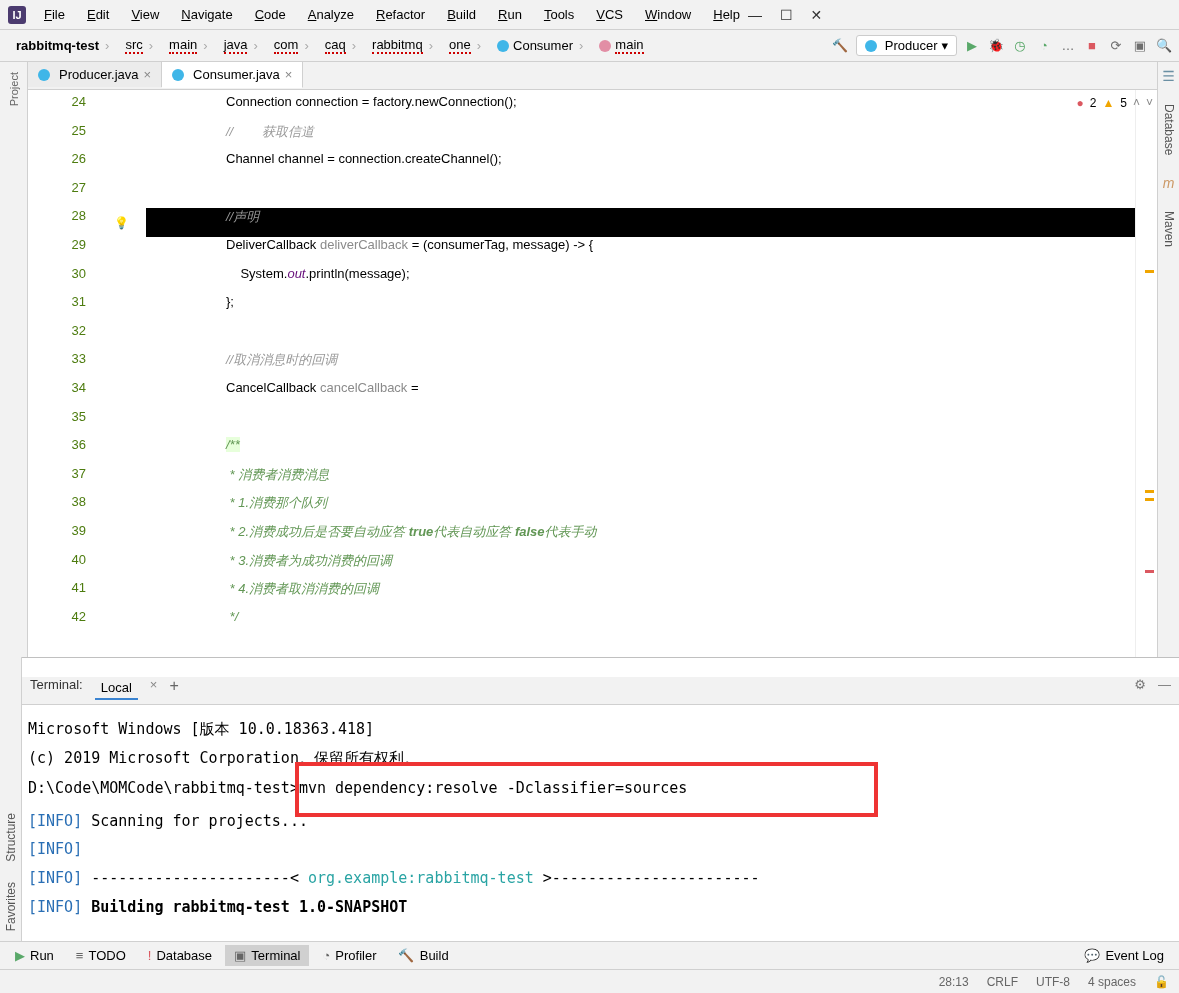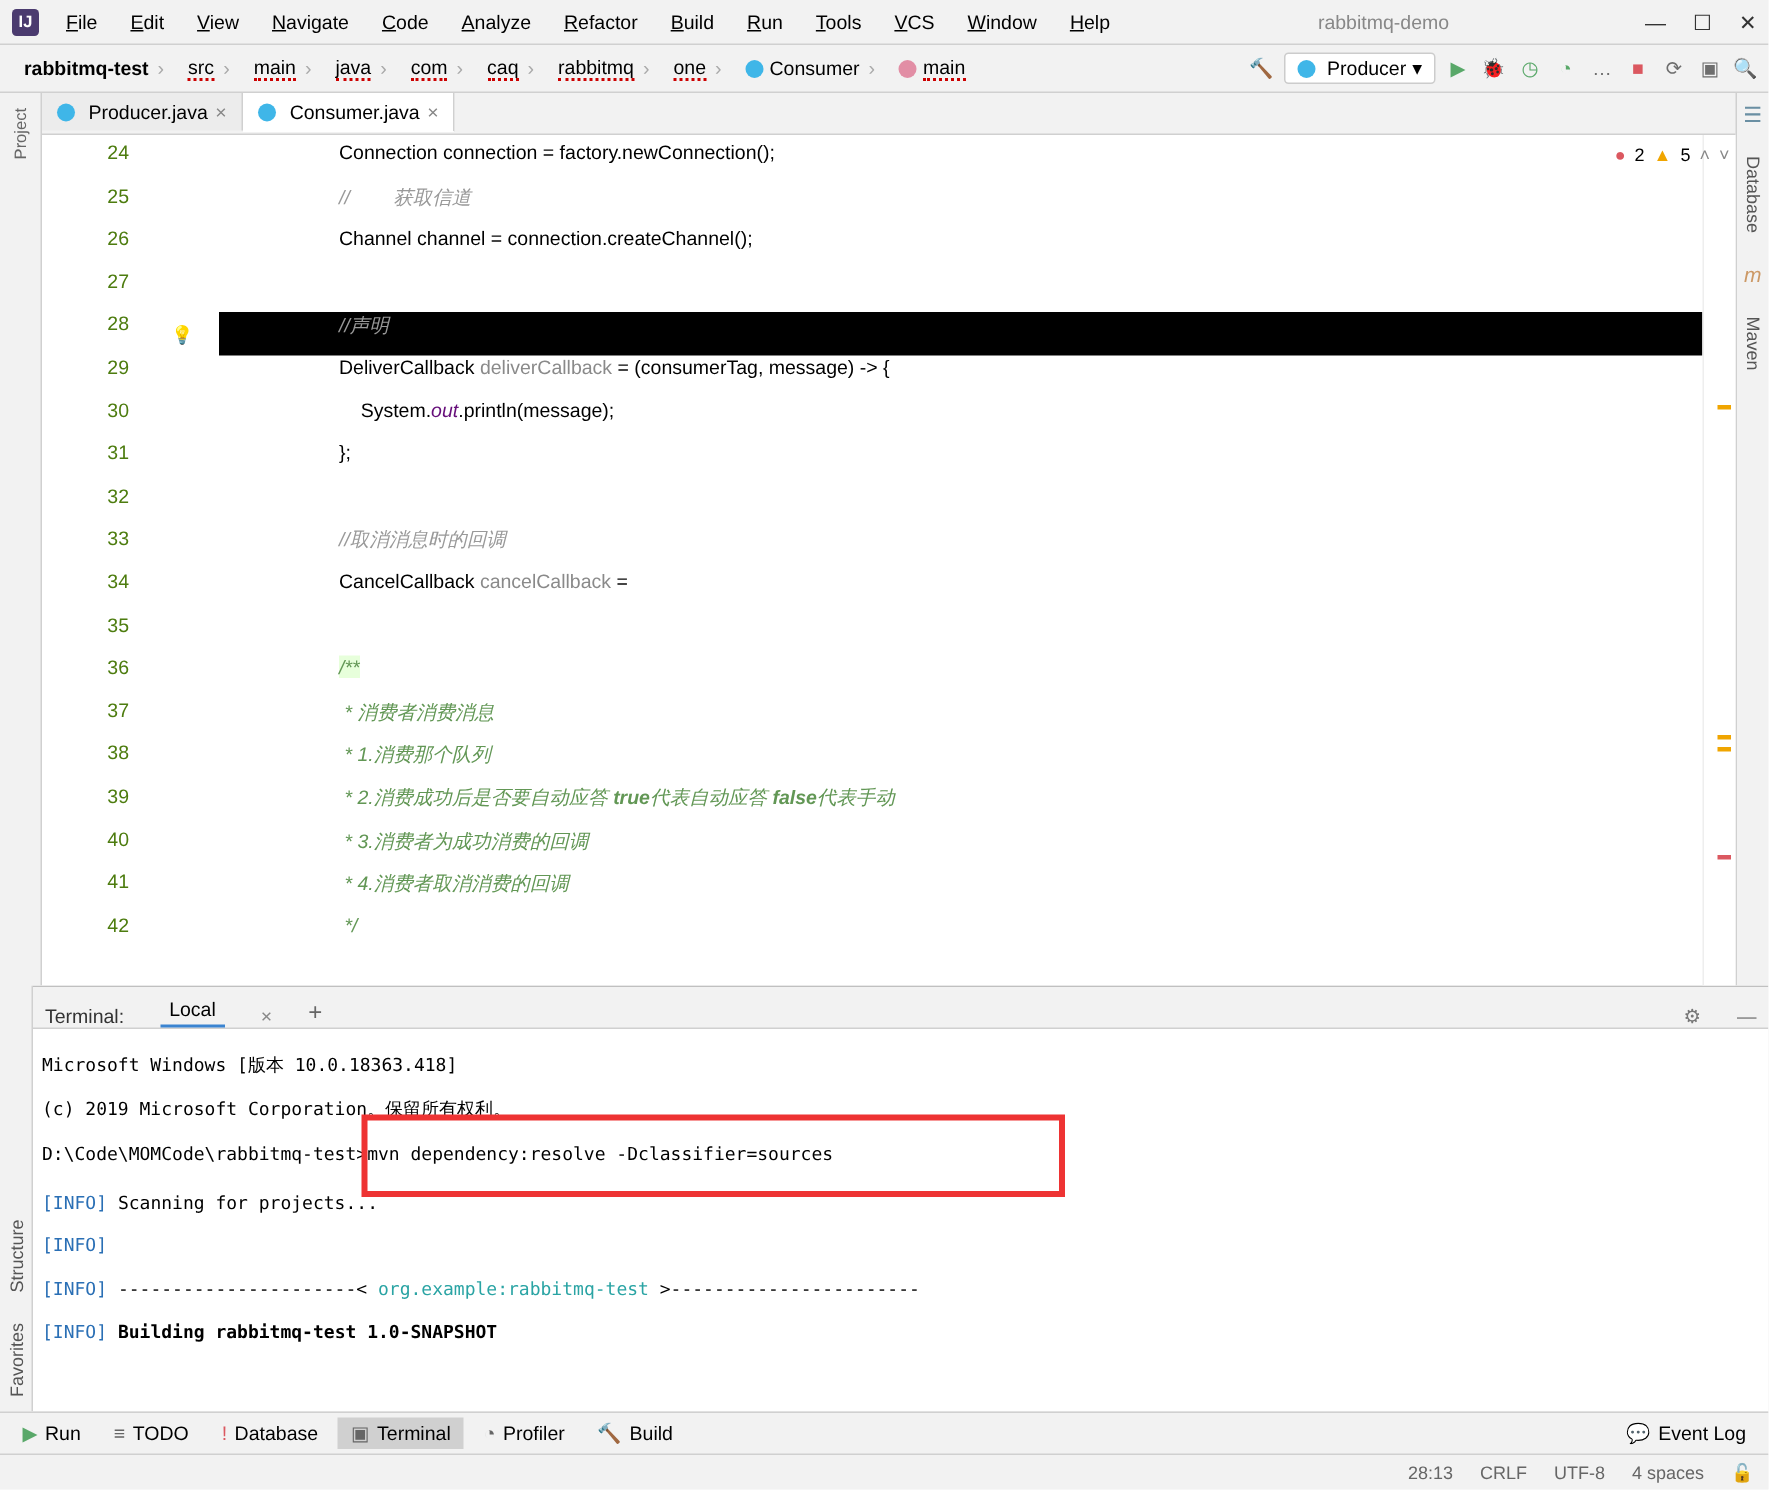--- a/index.html
+++ b/index.html
@@ -44,26 +44,26 @@
 .field { color: #660e7a; font-style: italic; }
 .var { color: #8a8a8a; }
 .comment { color: #999; font-style: italic; }
 .doc { color: #629755; font-style: italic; }
 .docbg { background: #e7ffdb; }
 .docbold { font-weight: bold; }
 .err-marker { width: 22px; background: #fff; border-left: 1px solid #eee; position: relative; }
 .err-top { position: absolute; top: 6px; right: 4px; font-size: 12px; display: flex; gap: 6px; align-items: center; }
 .mark { position: absolute; right: 3px; width: 9px; height: 3px; }
 .terminal-panel { flex: 1; display: flex; flex-direction: column; border-top: 1px solid #c0c0c0; background: #fff; }
-.term-tabs { height: 28px; display: flex; align-items: flex-end; background: #f2f2f2; border-bottom: 1px solid #d0d0d0; padding: 0 8px; gap: 24px; }
+.term-tabs { height: 28px; display: flex; align-items: flex-start; background: #f2f2f2; border-bottom: 1px solid #d0d0d0; padding: 0 8px; gap: 12px; margin-top: 19px; }
 .term-tabs .tlabel { color: #333; }
 .term-tab { padding: 3px 6px; border-bottom: 2px solid #3b84d1; }
 .term-tabs .plus { color: #666; font-size: 16px; }
 .term-tabs .spacer { flex: 1; }
-.term-body { flex: 1; font-family: Consolas, monospace; font-size: 12px; line-height: 28.6px; padding: 10px 4px 4px 6px; white-space: pre; overflow: hidden; }
+.term-body { flex: 1; font-family: Consolas, monospace; font-size: 15px; line-height: 28.6px; padding: 10px 4px 4px 6px; white-space: pre; overflow: hidden; }
 .info { color: #2a6fb5; }
 .proj-link { color: #2aa4a4; }
 .highlight-box { border: 4px solid #e33; display: inline-block; padding: 8px 6px 10px 0; margin: -10px 16px -10px -4px; }
 .left-tool-col { width: 22px; background: #f2f2f2; border-right: 1px solid #d0d0d0; display: flex; flex-direction: column; align-items: center; }
 .left-tool-col .vtab { writing-mode: vertical-rl; transform: rotate(180deg); padding: 10px 2px; font-size: 12px; color: #555; cursor:pointer;}
 .right-gutter { width: 22px; background: #f2f2f2; border-left: 1px solid #d0d0d0; display: flex; flex-direction: column; align-items: center; padding-top: 6px; gap: 16px; }
 .right-gutter .vtab { writing-mode: vertical-rl; padding: 4px 2px; font-size: 12px; color: #555; cursor:pointer;}
 .bottom-toolbar { height: 28px; display: flex; align-items: center; background: #f2f2f2; border-top: 1px solid #d0d0d0; padding: 0 6px; gap: 4px; }
 .bt-item { display: flex; align-items: center; gap: 5px; padding: 3px 9px; font-size: 13px; cursor:pointer;}
 .bt-item.active { background: #d0d0d0; }
@@ -86,21 +86,20 @@
       <span class="menu-item"><u>C</u>ode</span>
       <span class="menu-item"><u>A</u>nalyze</span>
       <span class="menu-item"><u>R</u>efactor</span>
       <span class="menu-item"><u>B</u>uild</span>
       <span class="menu-item"><u>R</u>un</span>
       <span class="menu-item"><u>T</u>ools</span>
       <span class="menu-item"><u>V</u>CS</span>
       <span class="menu-item"><u>W</u>indow</span>
       <span class="menu-item"><u>H</u>elp</span>
     </div>
-  <div class="project-name">rabbitmq-demo</div>
   <div class="win-controls">
     <span>—</span>
     <span>☐</span>
     <span>✕</span>
   </div>
 </div>
 
 <div class="toolbar">
   <div class="breadcrumb" id="breadcrumb">
       <span class="crumb">

